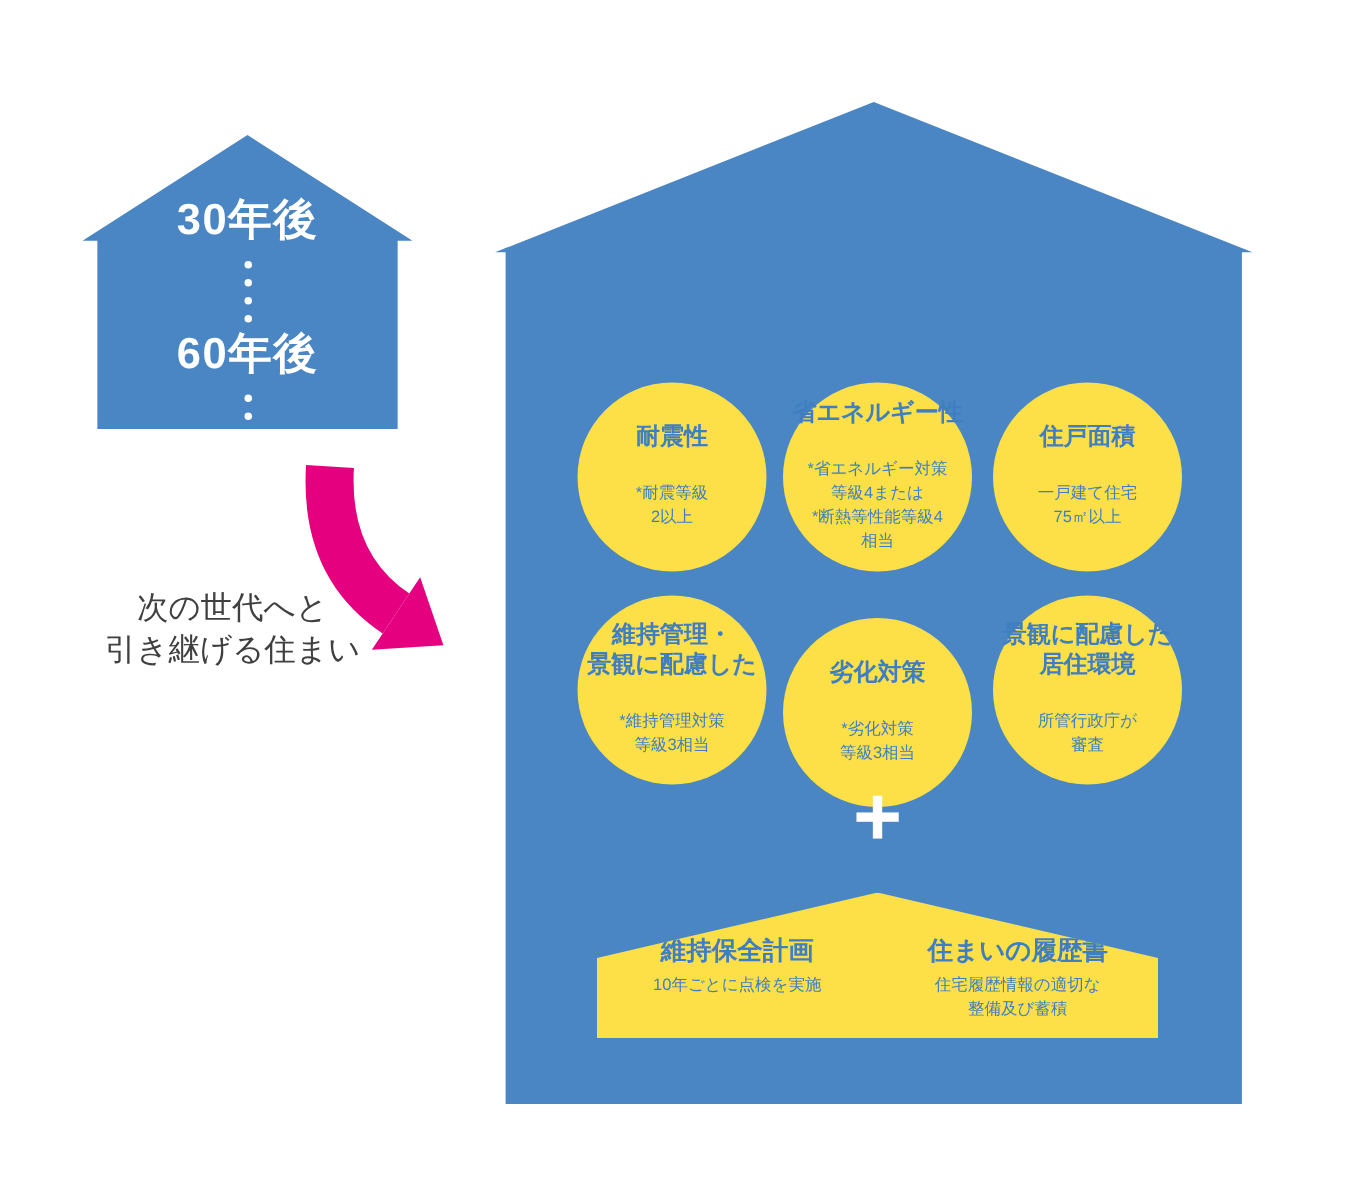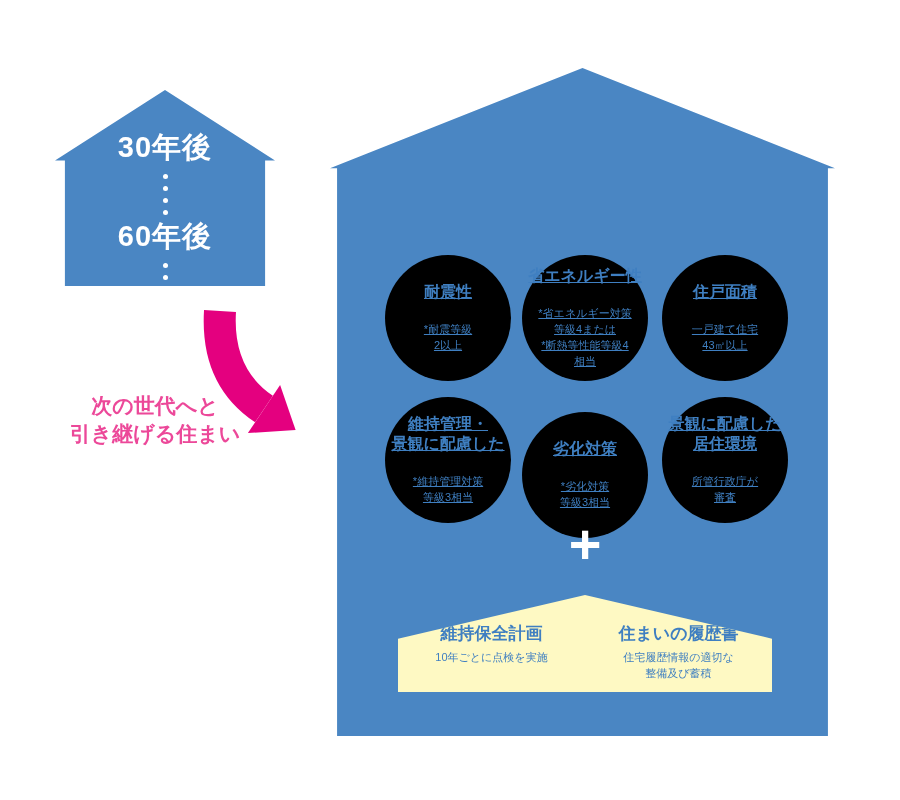--- a/index.html
+++ b/index.html
@@ -13,52 +13,52 @@
     clip-path:polygon(50% 0%,100% 36%,95.5% 36%,95.5% 100%,4.5% 100%,4.5% 36%,0% 36%);
     display:flex; flex-direction:column; align-items:center; padding-top:42px;
   }
   .sh-label { color:#fff; font-weight:bold; font-size:29px; line-height:1.1; letter-spacing:1px; }
   .dots { display:flex; flex-direction:column; align-items:center; gap:7px; margin:10px 0 6px 0; }
   .dot { width:5px; height:5px; border-radius:50%; background:#fff; }
 
   
   .tagline {
     position:absolute; left:30px; top:392px; width:250px; text-align:center;
-    color:#ec4899; font-weight:bold; font-size:21px; line-height:1.35; white-space:pre-line;
+    color:#404040; font-weight:normal; font-size:21px; line-height:1.35; white-space:pre-line;
   }
   .arrow-svg { position:absolute; left:190px; top:305px; }
 
   
   .main-house {
     position:absolute; left:330px; top:68px; width:505px; height:668px;
     background:#4A86C3;
     clip-path:polygon(50% 0%,100% 15%,98.6% 15%,98.6% 100%,1.4% 100%,1.4% 15%,0% 15%);
   }
   .circle {
-    position:absolute; width:126px; height:126px; border-radius:50%; background:#000000;
+    position:absolute; width:126px; height:126px; border-radius:50%; background:#fde047;
     display:flex; flex-direction:column; align-items:center; justify-content:center;
-    text-align:center; color:#3F7FC1; padding:6px;text-decoration:underline;
+    text-align:center; color:#3F7FC1; padding:6px;
   }
   .c-title { font-weight:bold; font-size:16px; line-height:1.25; white-space:pre-line; }
   .c-desc  { font-size:11px; line-height:1.45; white-space:pre-line; margin-top:20px; }
   .pos-c0 { left:55px;  top:187px; }
   .pos-c1 { left:192px; top:187px; }
   .pos-c2 { left:332px; top:187px; }
   .pos-c3 { left:55px;  top:329px; }
   .pos-c4 { left:192px; top:344px; }
   .pos-c5 { left:332px; top:329px; }
 
   .plus {
     position:absolute; left:205px; top:448px; width:100px; text-align:center;
     color:#ffffff; font-size:56px; font-weight:bold; line-height:1;
   }
 
   
   .banner {
-    position:absolute; left:68px; top:527px; width:374px; height:97px; background:#fef9c3;
+    position:absolute; left:68px; top:527px; width:374px; height:97px; background:#fde047;
     clip-path:polygon(50% 0%,100% 45%,100% 100%,0% 100%,0% 45%);
     display:flex; padding-top:29px;
   }
   .banner-item { flex:1; text-align:center; color:#3F7FC1; }
   .b-title { font-weight:bold; font-size:17px; line-height:1.2; }
   .b-desc  { font-size:11px; line-height:1.4; margin-top:6px; white-space:pre-line; }
 </style>
 </head>
 <body>
 
@@ -102,21 +102,21 @@
       <div class="c-title">省エネルギー性</div>
       <div class="c-desc">*省エネルギー対策
 等級4または
 *断熱等性能等級4
 相当</div>
     </div>
 
     <div class="circle pos-c2">
       <div class="c-title">住戸面積</div>
       <div class="c-desc">一戸建て住宅
-43㎡以上</div>
+75㎡以上</div>
     </div>
 
     <div class="circle pos-c3">
       <div class="c-title">維持管理・
 景観に配慮した</div>
       <div class="c-desc">*維持管理対策
 等級3相当</div>
     </div>
 
     <div class="circle pos-c4">

